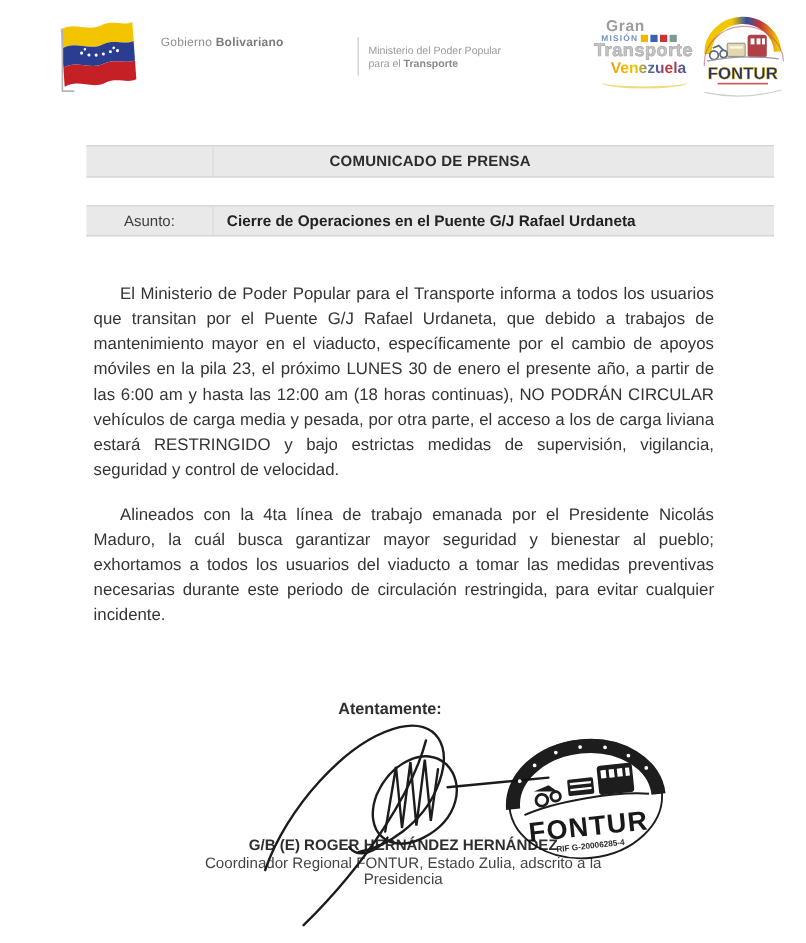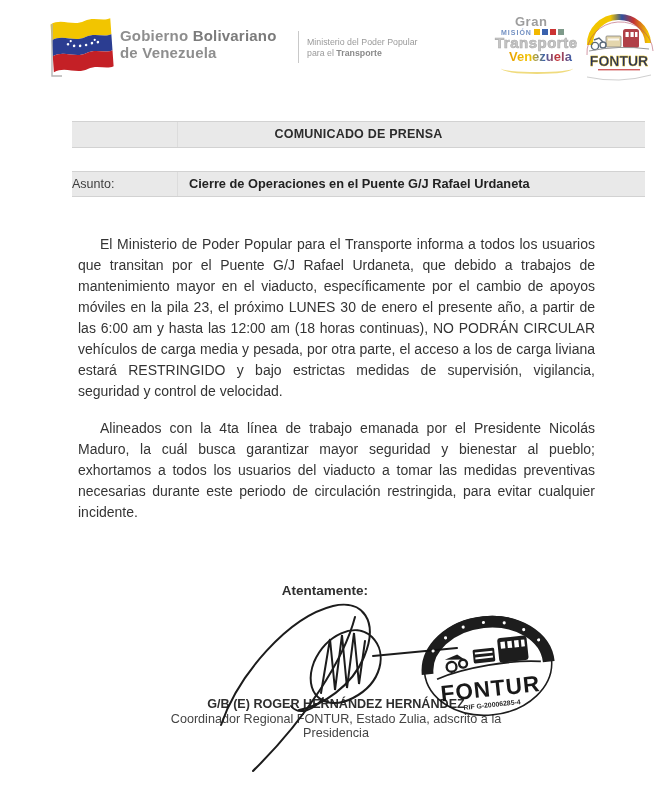--- a/index.html
+++ b/index.html
@@ -2,47 +2,47 @@
 <html><head>
 <meta charset="utf-8">
 <style>
   html,body{margin:0;padding:0;background:#ffffff;}
   .page{
     position:relative;width:672px;height:786px;background:#ffffff;overflow:hidden;
     font-family:"Liberation Sans","DejaVu Sans",sans-serif;color:#333;
   }
   
   .hdr-flag{position:absolute;left:38px;top:14px;width:96px;height:66px;}
-  .hdr-gob{position:absolute;left:120px;top:27px;line-height:17px;font-size:15px;color:#8e8e8e;letter-spacing:.2px;font-weight:bold;}
+  .hdr-gob{position:absolute;left:134px;top:27px;line-height:17px;font-size:10px;color:#8e8e8e;letter-spacing:.2px;}
   .hdr-gob b{color:#7b7b7b;}
   .hdr-divider{position:absolute;left:298px;top:31px;width:1px;height:32px;background:#c9c9c9;}
   .hdr-min{position:absolute;left:307px;top:37px;font-size:8.8px;line-height:11px;color:#9a9a9a;}
   .hdr-min b{color:#8a8a8a;}
   
   .gm{position:absolute;left:495px;top:16px;width:88px;font-weight:bold;}
-  .gm-gran{font-size:13px;color:#9d9d9d;margin-left:20px;line-height:12px;letter-spacing:.5px;}
+  .gm-gran{font-size:13px;color:#9d9d9d;margin-left:10px;line-height:12px;letter-spacing:.5px;}
   .gm-row{display:flex;align-items:center;gap:2px;margin-left:6px;height:8px;}
   .gm-mision{font-size:7px;color:#7290c2;letter-spacing:1px;}
   .gm-sq{width:6px;height:6px;display:inline-block;}
   .gm-transporte{font-size:15px;line-height:14px;color:#c6c6c6;letter-spacing:.5px;
     -webkit-text-stroke:.6px #ababab;}
   .gm-venezuela{font-size:13px;line-height:13px;margin-left:14px;
     background:linear-gradient(90deg,#e8a000 0%,#f2c500 28%,#3a62ae 48%,#cc3333 66%,#3a62ae 85%,#cc3333 100%);
     -webkit-background-clip:text;background-clip:text;color:transparent;}
   .gm-swoosh{width:72px;height:9px;border-bottom:2px solid #e8c83a;border-radius:50%;opacity:.65;margin-left:6px;}
   .fontur-mini{position:absolute;left:581px;top:9px;width:76px;height:78px;}
   
   .bar{position:absolute;left:72px;width:573px;background:#e9e9e9;
     border-top:1px solid #d2d2d2;border-bottom:1px solid #d2d2d2;}
   .bar-title{top:121px;height:25px;}
   .bar-subject{top:171px;height:24px;}
   .bar-vline{position:absolute;left:105px;top:0;bottom:0;width:1px;background:#dcdcdc;}
   .bar-title-text{position:absolute;left:0;right:0;top:5px;text-align:center;
     font-size:12.5px;font-weight:bold;color:#2c2c2c;letter-spacing:.2px;}
-  .subj-label{position:absolute;left:0;width:105px;top:5px;text-align:left;font-size:12.5px;color:#3d3d3d;}
+  .subj-label{position:absolute;left:0;width:105px;top:5px;text-align:center;font-size:12.5px;color:#3d3d3d;}
   .subj-value{position:absolute;left:117px;top:4px;font-size:12.8px;font-weight:bold;color:#222;}
   
   .body-text{position:absolute;left:62px;top:218px;width:549px;
     font-size:14px;line-height:21px;text-align:justify;color:#343434;}
   .body-text p{margin:16px;text-indent:22px;}
   
   .salutation{position:absolute;left:0;right:22px;top:583px;text-align:center;
     font-size:13.5px;font-weight:bold;color:#2e2e2e;}
   .footer-block{position:absolute;left:0;right:0;top:697px;text-align:center;color:#3a3a3a;}
   .footer-name{font-size:12.6px;font-weight:bold;line-height:14.5px;color:#2e2e2e;}
@@ -70,21 +70,20 @@
           <circle cx="60" cy="29" r="1.3"></circle>
         <circle cx="33" cy="26" r="1.1"></circle>
           <circle cx="57" cy="26.5" r="1.1"></circle>
       </g>
     </g>
     <path d="M14 10 L 14 62 L 24 62" stroke="#b5b5b5" stroke-width="1.4" fill="none"></path>
   </svg>
 
   <div class="hdr-gob">
     <div><span>Gobierno </span><b>Bolivariano</b></div>
-    <div>de Venezuela</div>
   </div>
 
   <div class="hdr-divider"></div>
 
   <div class="hdr-min">
     <div>Ministerio del Poder Popular</div>
     <div><span>para el </span><b>Transporte</b></div>
   </div>
 
   <div class="gm">

